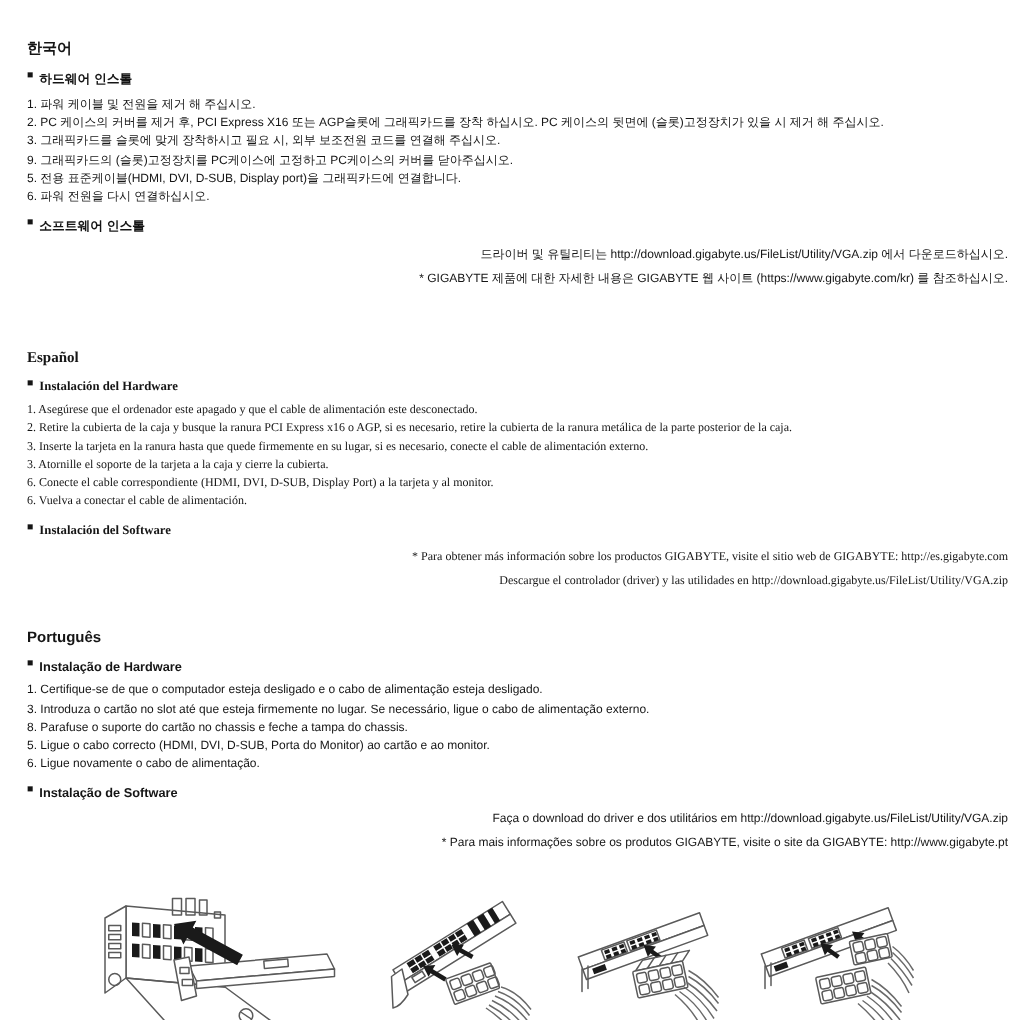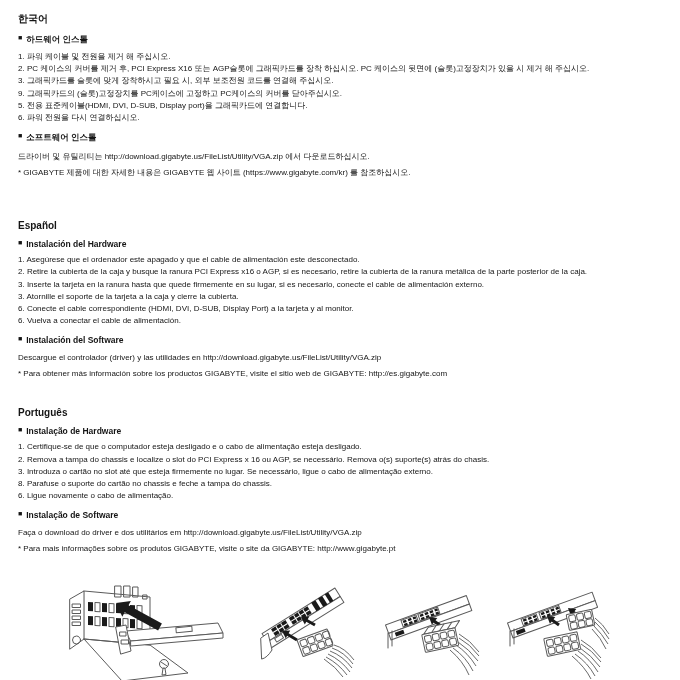--- a/index.html
+++ b/index.html
@@ -1,27 +1,27 @@
 <!DOCTYPE html>
 <html><head>
 <meta charset="utf-8">
 <style>
   html,body{margin:0;padding:0;background:#fff;}
   .page{
     width:680px;height:680px;box-sizing:border-box;
-    padding:12px 8px 0 18px;background:#ffffff;
+    padding:25px 8px 0 18px;background:#ffffff;
     font-family:"Liberation Sans","DejaVu Sans",sans-serif;
     color:#151515;overflow:hidden;
   }
   .lang-title{font-size:10px;font-weight:700;margin:0 0 7px 0;}
   .subhead{font-size:8.5px;font-weight:700;margin:8px 0 5px 0;display:flex;}
   .sq{font-size:7px;line-height:1;margin-right:4px;}
   .step{font-size:8px;line-height:12.2px;white-space:nowrap;}
-  .swline{font-size:8px;line-height:15.5px;white-space:nowrap;}
-  .sec-es{margin-top:40px;}
+  .swline{font-size:8px;line-height:15.5px;white-space:nowrap;text-align:right;}
+  .sec-es{margin-top:40px;font-family:Liberation Serif, serif;}
   .sec-pt{margin-top:26px;}
   .figures{margin-top:27px;margin-left:40px;display:flex;align-items:center;gap:24px;}
   .fig svg{display:block;}
   .ln{stroke:#5a5a5a;stroke-width:1;fill:#ffffff;stroke-linejoin:round;stroke-linecap:round;}
   .lnf{stroke:#5a5a5a;stroke-width:1;fill:none;stroke-linejoin:round;stroke-linecap:round;}
   .blk{fill:#1a1a1a;stroke:none;}
   .wire{stroke:#6a6a6a;stroke-width:1;fill:none;}
 </style>
 </head>
 <body>
@@ -57,34 +57,34 @@
     <div class="step">1. Asegúrese que el ordenador este apagado y que el cable de alimentación este desconectado.</div>
     <div class="step">2. Retire la cubierta de la caja y busque la ranura PCI Express x16 o AGP, si es necesario, retire la cubierta de la ranura metálica de la parte posterior de la caja.</div>
     <div class="step">3. Inserte la tarjeta en la ranura hasta que quede firmemente en su lugar, si es necesario, conecte el cable de alimentación externo.</div>
     <div class="step">3. Atornille el soporte de la tarjeta a la caja y cierre la cubierta.</div>
     <div class="step">6. Conecte el cable correspondiente (HDMI, DVI, D-SUB, Display Port) a la tarjeta y al monitor.</div>
     <div class="step">6. Vuelva a conectar el cable de alimentación.</div>
     <div class="subhead">
       <span class="sq">■</span>
       <span>Instalación del Software</span>
     </div>
+    <div class="swline">* Para obtener más información sobre los productos GIGABYTE, visite el sitio web de GIGABYTE: http://es.gigabyte.com</div>
     <div class="swline">Descargue el controlador (driver) y las utilidades en http://download.gigabyte.us/FileList/Utility/VGA.zip</div>
-    <div class="swline">* Para obtener más información sobre los productos GIGABYTE, visite el sitio web de GIGABYTE: http://es.gigabyte.com</div>
   </section>
 
   <section class="sec-pt">
     <h2 class="lang-title">Português</h2>
     <div class="subhead">
       <span class="sq">■</span>
       <span>Instalação de Hardware</span>
     </div>
     <div class="step">1. Certifique-se de que o computador esteja desligado e o cabo de alimentação esteja desligado.</div>
-    <div class="step">2. Remova a tampa do chassis e localize o slot do PCI Express x 16 ou AGP, se necessário. Remova o(s) suporte(s) atrás do chasis.</div>
     <div class="step">3. Introduza o cartão no slot até que esteja firmemente no lugar. Se necessário, ligue o cabo de alimentação externo.</div>
     <div class="step">8. Parafuse o suporte do cartão no chassis e feche a tampa do chassis.</div>
+    <div class="step">5. Ligue o cabo correcto (HDMI, DVI, D-SUB, Porta do Monitor) ao cartão e ao monitor.</div>
     <div class="step">6. Ligue novamente o cabo de alimentação.</div>
     <div class="subhead">
       <span class="sq">■</span>
       <span>Instalação de Software</span>
     </div>
     <div class="swline">Faça o download do driver e dos utilitários em http://download.gigabyte.us/FileList/Utility/VGA.zip</div>
     <div class="swline">* Para mais informações sobre os produtos GIGABYTE, visite o site da GIGABYTE: http://www.gigabyte.pt</div>
   </section>
 
   <div class="figures">

